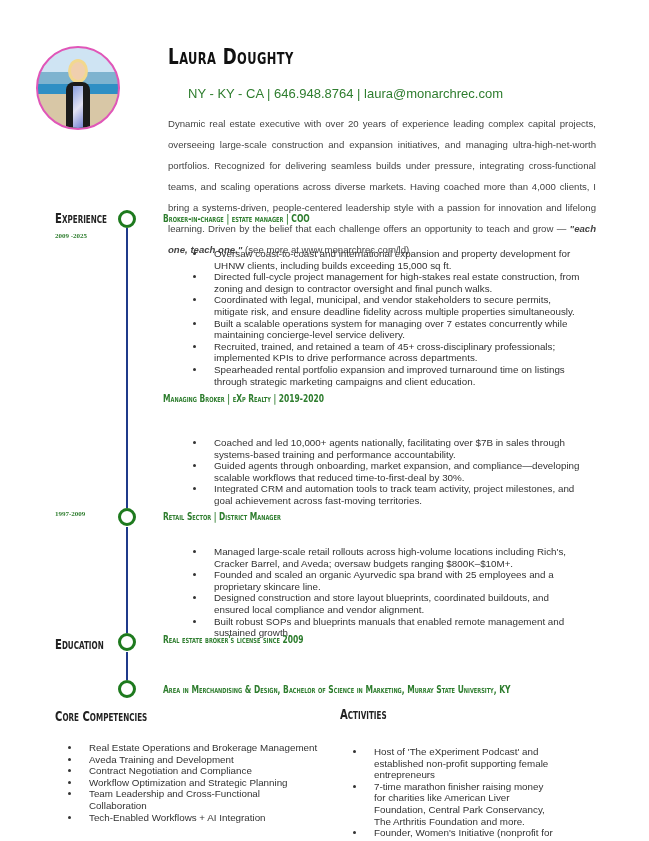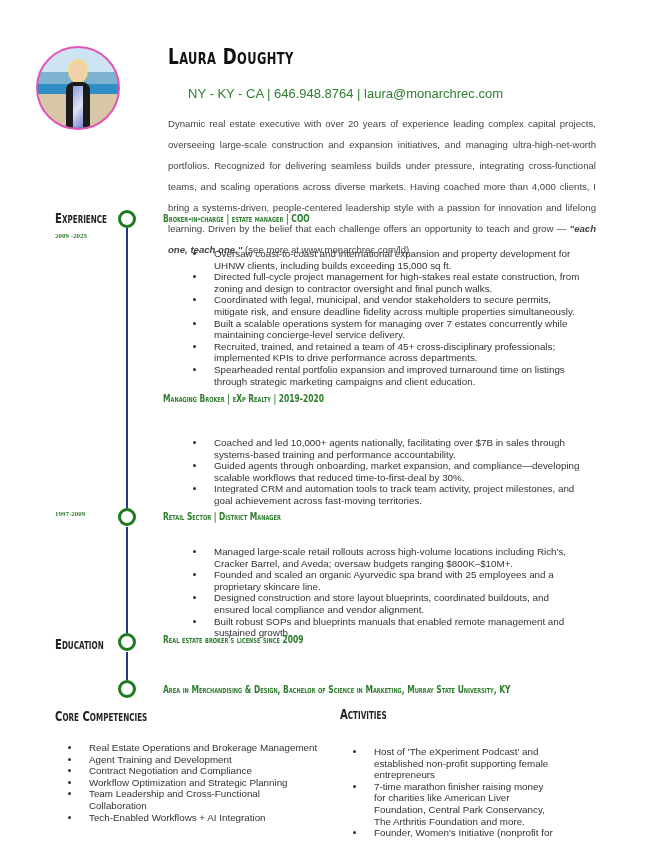--- a/index.html
+++ b/index.html
@@ -83,21 +83,21 @@
 </div>
 
 <div class="abs section-title" style="left:55px;top:636px;">Education</div>
 <div class="abs role" style="left:163px;top:633px;">Real estate broker's license since 2009</div>
 <div class="abs role" style="left:163px;top:683px;">Area in Merchandising &amp; Design, Bachelor of Science in Marketing, Murray State University, KY</div>
 
 <div class="abs section-title" style="left:55px;top:708px;">Core Competencies</div>
 <div class="abs" style="left:45px;top:726px;width:290px;">
   <ul class="bul">
     <li>Real Estate Operations and Brokerage Management</li>
-    <li>Agent Training and Development</li>
+    <li>Aveda Training and Development</li>
     <li>Contract Negotiation and Compliance</li>
     <li>Workflow Optimization and Strategic Planning</li>
     <li>Team Leadership and Cross-Functional Collaboration</li>
     <li>Tech-Enabled Workflows + AI Integration</li>
   </ul>
 </div>
 
 <div class="abs section-title" style="left:340px;top:706px;">Activities</div>
 <div class="abs" style="left:330px;top:730px;width:240px;">
   <ul class="bul">

